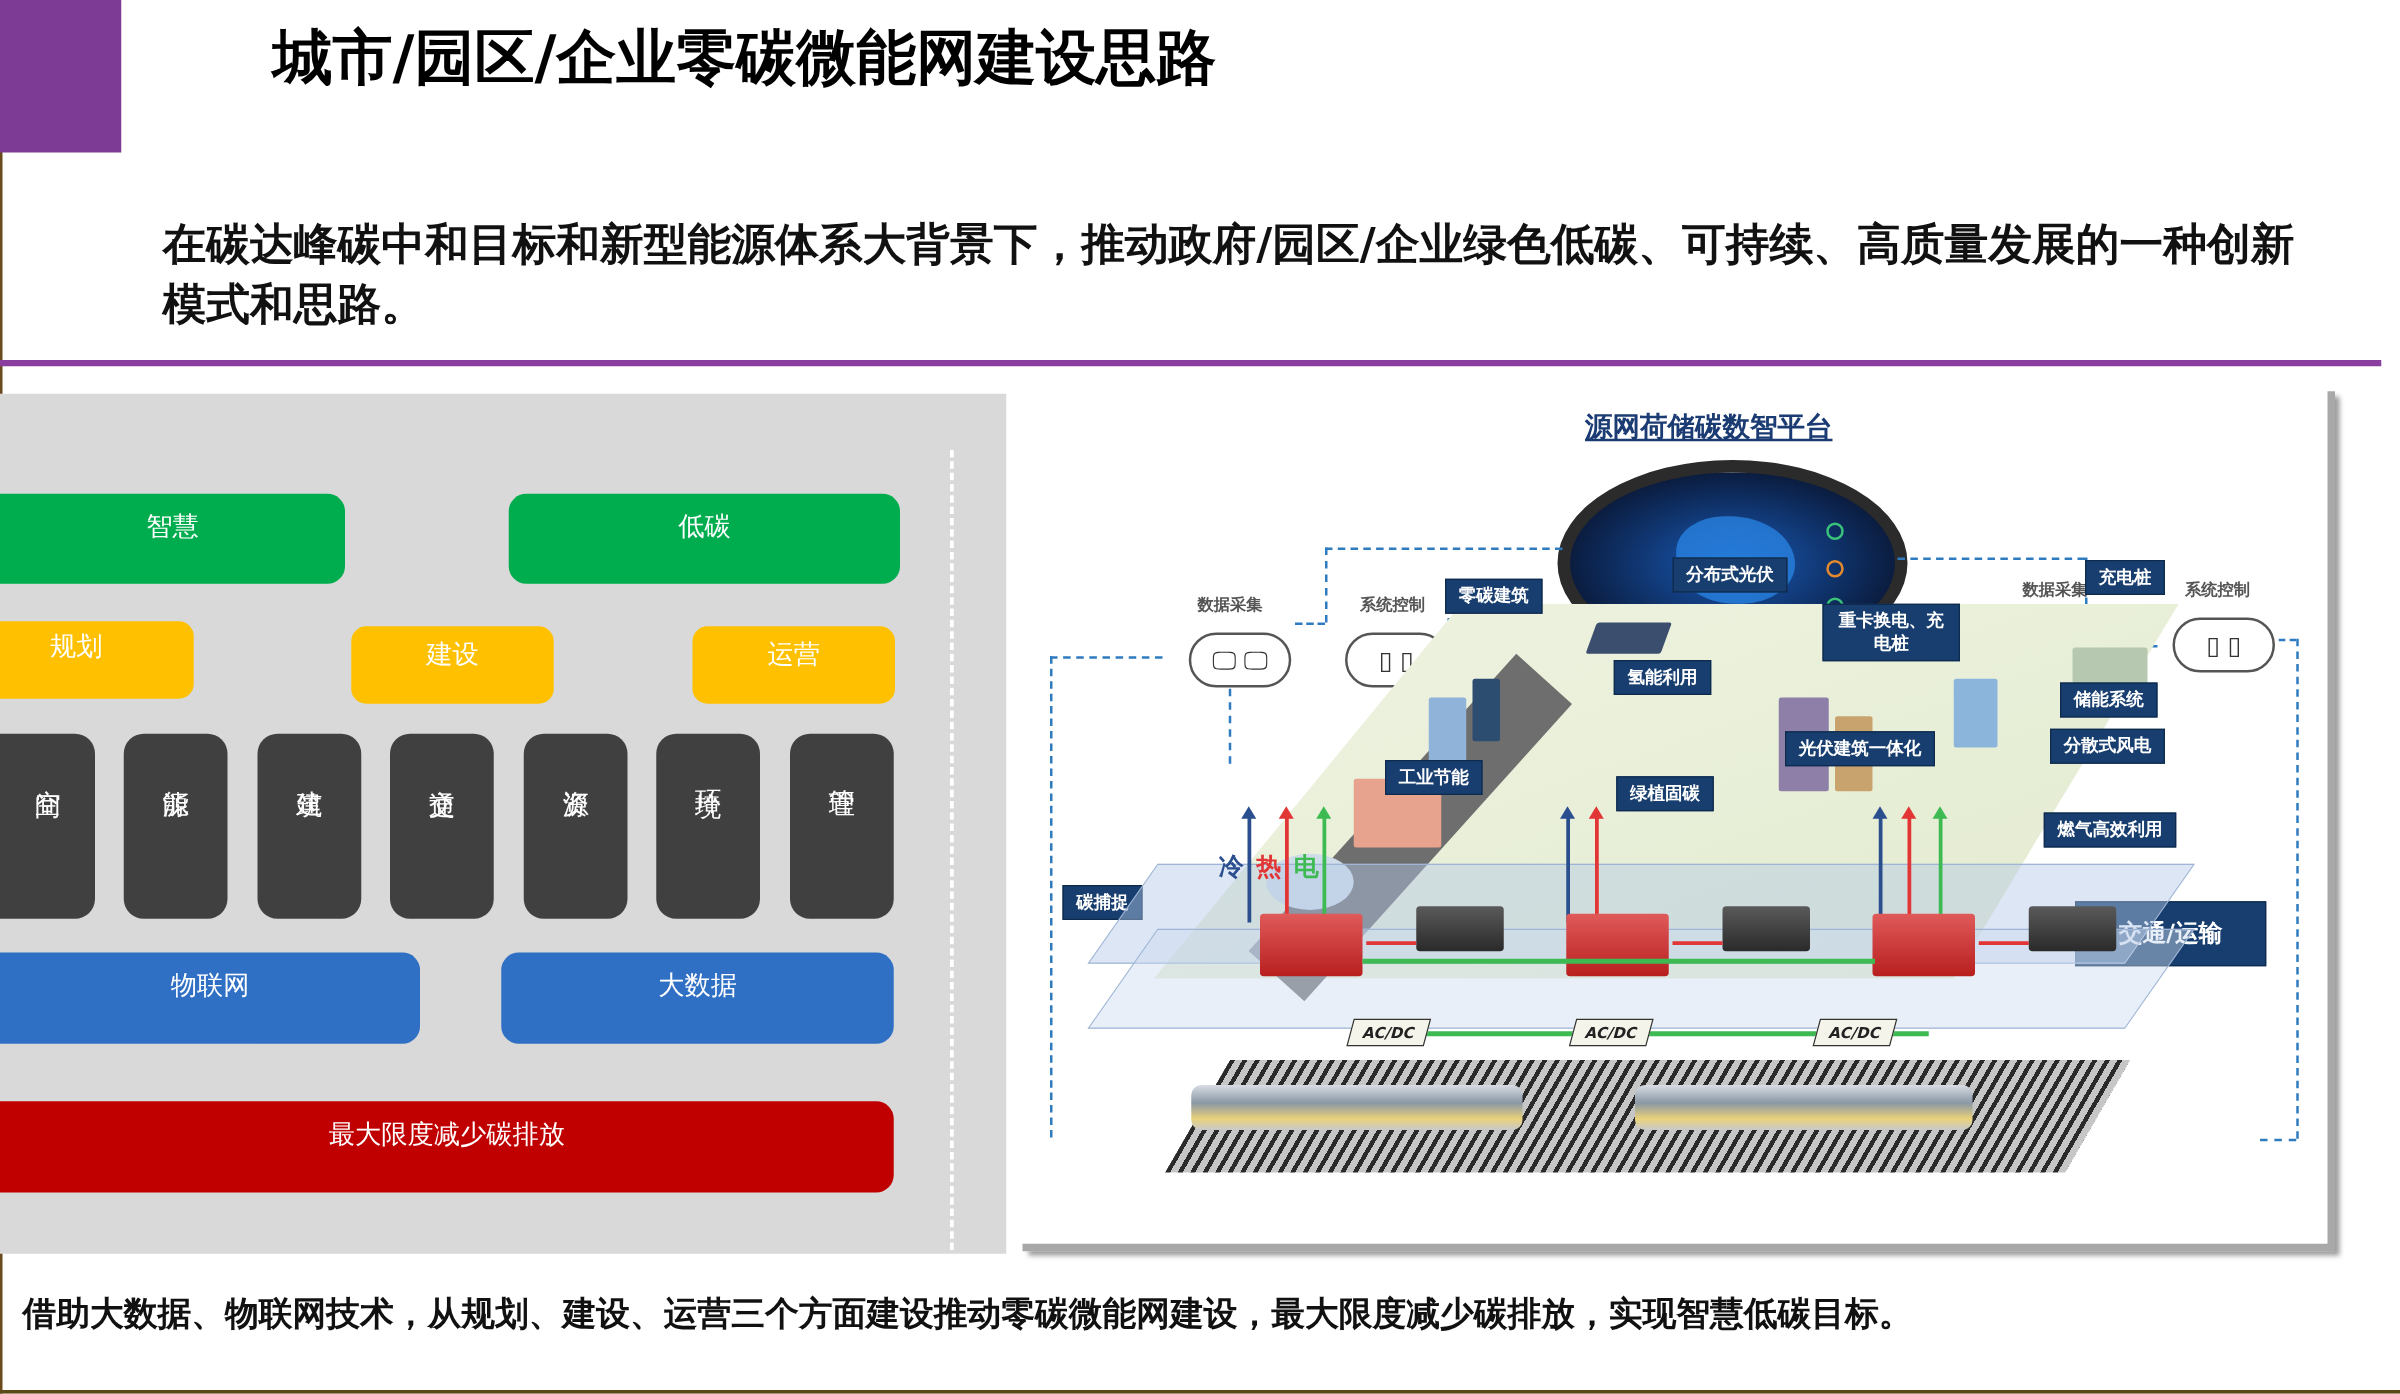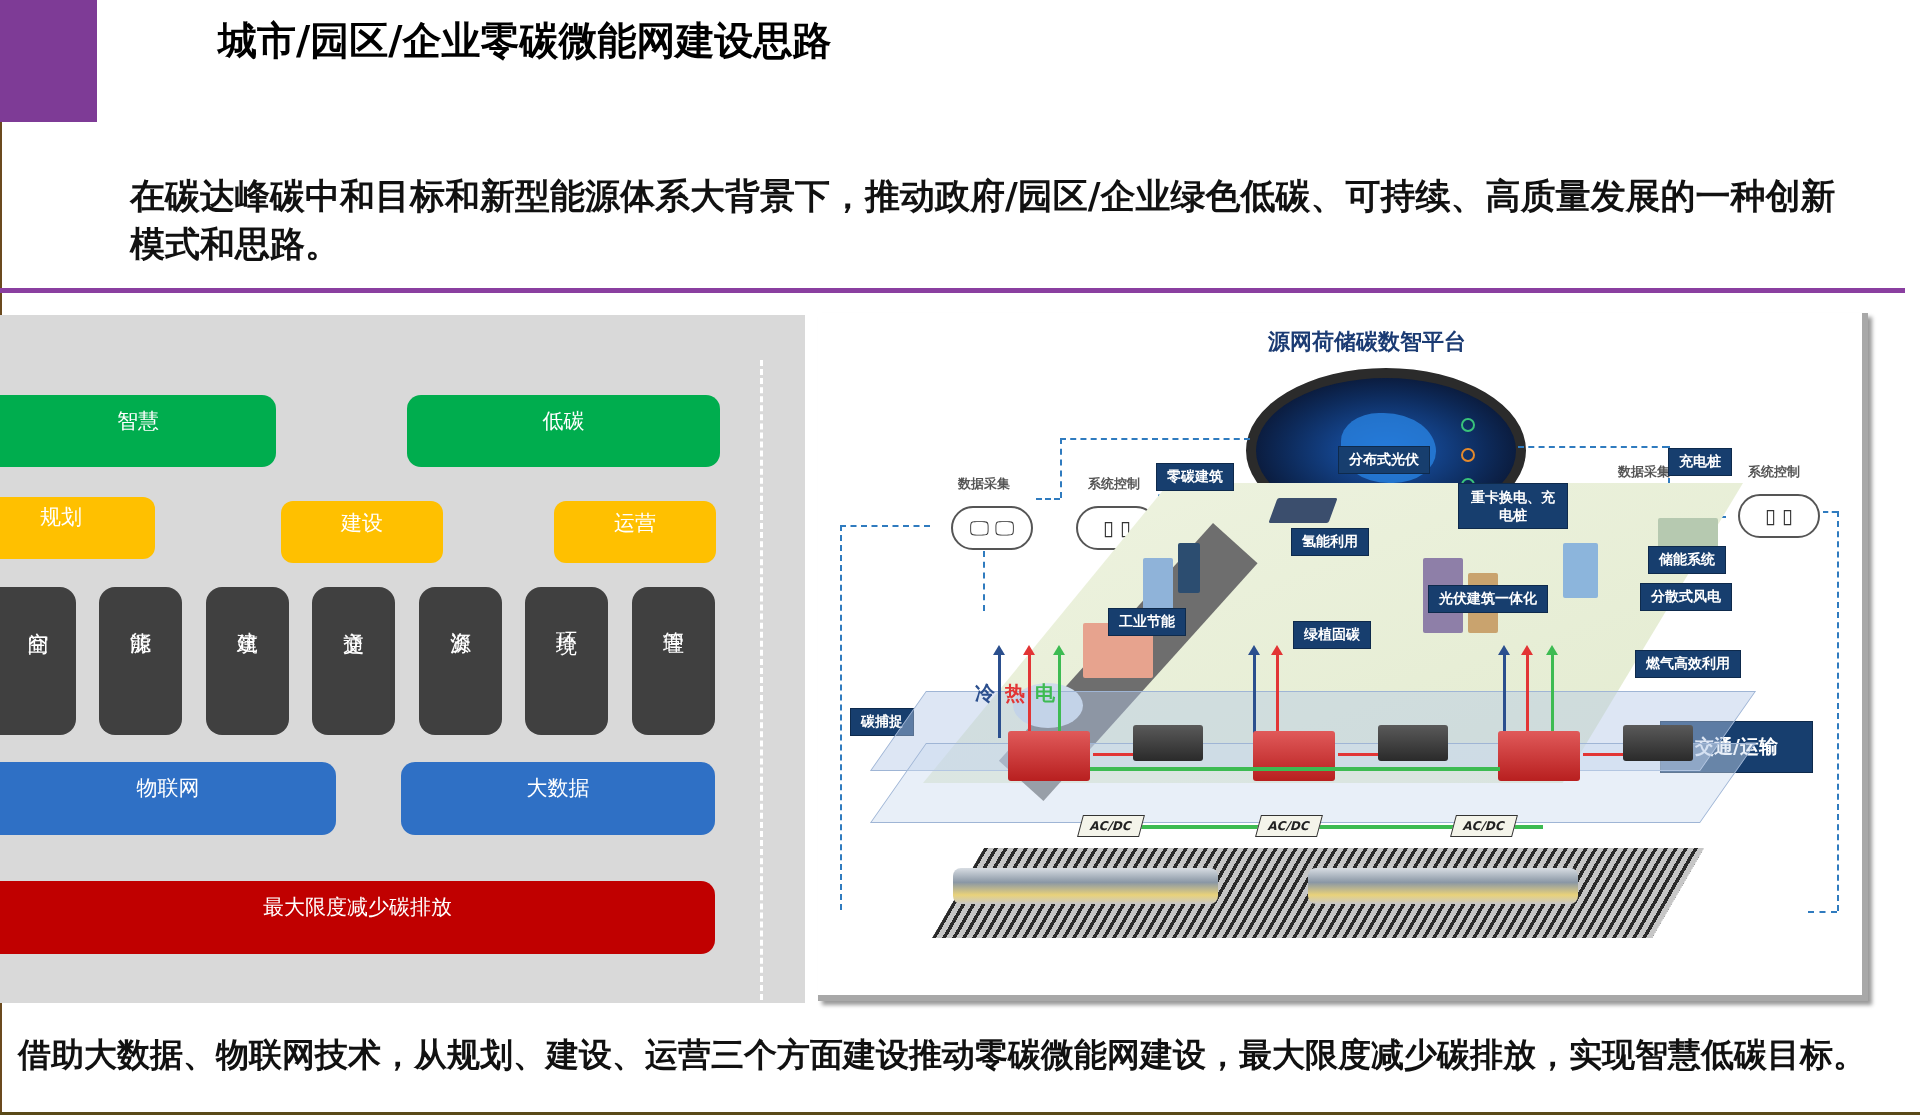--- a/index.html
+++ b/index.html
@@ -4,41 +4,41 @@
 <style>
   * { box-sizing: border-box; margin: 0; padding: 0; }
   html, body { width: 1920px; height: 1115px; overflow: hidden; background: #ffffff; }
   body { position: relative; font-family: "DejaVu Sans", "Liberation Sans", sans-serif; }
 
   .slide-border-left { position: absolute; left: 0; top: 0; width: 2px; height: 1115px; background: #6b4a1e; }
   .slide-border-bottom { position: absolute; left: 0; bottom: 0; width: 1920px; height: 3px; background: #5a4a18; }
 
   .accent-block { position: absolute; left: 0; top: 0; width: 97px; height: 122px; background: #7e3b96; }
 
-  .title { position: absolute; left: 218px; top: 14px; font-size: 39px; font-weight: bold; color: #000; letter-spacing: 0px; white-space: nowrap; }
+  .title { position: absolute; left: 218px; top: 14px; font-size: 48px; font-weight: bold; color: #000; letter-spacing: 0px; white-space: nowrap; }
 
   .subtitle { position: absolute; left: 130px; top: 172px; width: 1720px; font-size: 35px; font-weight: bold; color: #111; line-height: 48px; }
 
   .divider { position: absolute; left: 0; top: 288px; width: 1905px; height: 5px; background: #8a3fa0; }
 
   
   .left-panel { position: absolute; left: 0; top: 315px; width: 805px; height: 688px; background: #d9d9d9; }
   .left-panel .dashed-sep { position: absolute; left: 760px; top: 45px; height: 640px; border-left: 3px dashed #ffffff; }
   .pill { position: absolute; display: flex; justify-content: center; color: #fff; font-size: 21px; border-radius: 14px; }
   .pill span { margin-top: 12px; }
   .green { background: #00ad4e; }
   .yellow { background: #ffc000; }
   .blue { background: #2f70c5; }
   .red { background: #c00000; }
   .dark { background: #404040; border-radius: 16px; }
   .dark .vtext { writing-mode: vertical-rl; text-orientation: upright; font-size: 21px; color: #fff; margin-top: 28px; letter-spacing: 2px; }
 
   
   .right-panel { position: absolute; left: 818px; top: 313px; width: 1050px; height: 688px; background: #ffffff; box-shadow: 4px 4px 4px #9a9a9a; border-right: 6px solid #a8a8a8; border-bottom: 6px solid #a8a8a8; }
-  .platform-title { position: absolute; left: 450px; top: 14px; font-size: 22px; font-weight: bold; color: #1b3b73; white-space: nowrap; }
+  .platform-title { position: absolute; left: 450px; top: 14px; font-size: 22px; font-weight: bold; color: #1b3b73; white-space: nowrap; text-decoration: underline; }
   .platform-screen { position: absolute; left: 428px; top: 55px; width: 280px; height: 165px; border-radius: 50%; background: radial-gradient(ellipse at center, #1a5bb8 0%, #0d2a5a 55%, #0a1530 80%); border: 10px solid #2b2b2b; overflow: hidden; }
   .platform-screen .map { position: absolute; left: 85px; top: 35px; width: 95px; height: 70px; background: #2a86e6; opacity: .75; border-radius: 40% 55% 45% 50%; }
   .platform-screen .ring { position: absolute; width: 14px; height: 14px; border-radius: 50%; border: 2px solid #39c27a; }
 
   .node-label { position: absolute; font-size: 13px; font-weight: bold; color: #555; white-space: nowrap; }
   .node { position: absolute; width: 82px; height: 44px; border: 2px solid #555; border-radius: 22px; background: #fff; display: flex; align-items: center; justify-content: center; gap: 6px; }
   .node .glyph { font-size: 20px; color: #333; }
 
   .dash-h { position: absolute; border-top: 2px dashed #2f7bbf; }
   .dash-v { position: absolute; border-left: 2px dashed #2f7bbf; }
@@ -55,21 +55,21 @@
   .chiller { position: absolute; width: 70px; height: 36px; background: linear-gradient(#5a5a5a, #2a2a2a); border-radius: 3px; }
   .acdc { position: absolute; width: 62px; height: 22px; background: #f4f4ea; border: 1.5px solid #333; transform: skewX(-15deg); font-size: 12px; font-weight: bold; color: #222; display: flex; align-items: center; justify-content: center; }
   .green-line { position: absolute; height: 4px; background: #3dbb52; }
   .red-arrow { position: absolute; height: 3px; background: #e23535; }
   .track { position: absolute; height: 90px; background: repeating-linear-gradient(90deg, #2a2a2a 0 4px, #c6c6c6 4px 10px); transform: skewX(-30deg); }
   .train { position: absolute; height: 36px; background: linear-gradient(#d8dde3 0%, #8a97a5 40%, #e9d27a 75%, #c9c9c9 100%); border-radius: 8px; }
   .vert-arrow { position: absolute; width: 3px; }
   .vert-arrow::before { content: ""; position: absolute; top: -8px; left: -5px; border-left: 6.5px solid transparent; border-right: 6.5px solid transparent; border-bottom: 10px solid currentColor; }
   .flow-label { position: absolute; font-size: 20px; font-weight: bold; }
 
-  .caption { position: absolute; left: 18px; top: 1033px; font-size: 33px; font-weight: bold; color: #111; white-space: nowrap; }
+  .caption { position: absolute; left: 18px; top: 1033px; font-size: 27px; font-weight: bold; color: #111; white-space: nowrap; }
 </style>
 </head>
 <body>
 
 <div class="slide-border-left"></div>
 <div class="accent-block"></div>
 
 <h1 class="title">城市/园区/企业零碳微能网建设思路</h1>
 <p class="subtitle">在碳达峰碳中和目标和新型能源体系大背景下，推动政府/园区/企业绿色低碳、可持续、高质量发展的一种创新模式和思路。</p>
 

